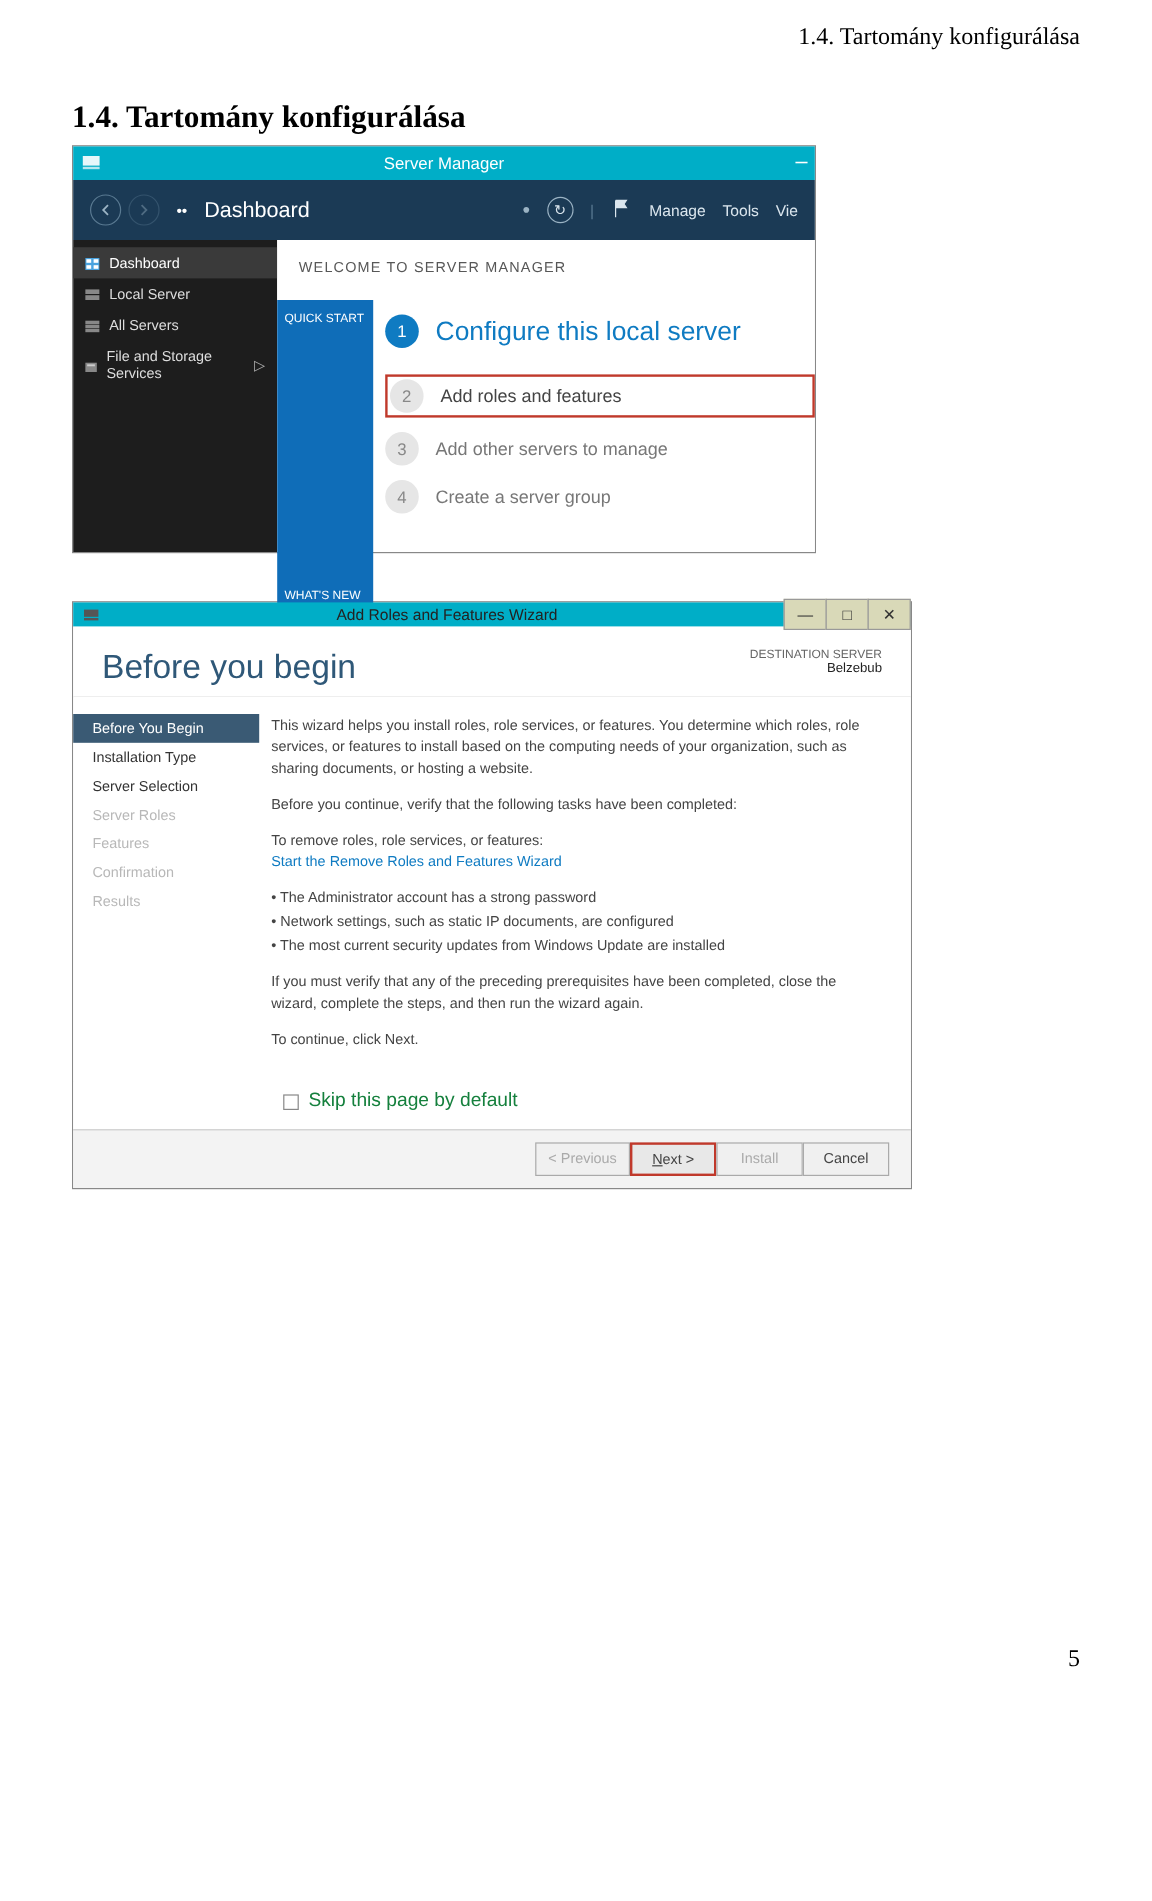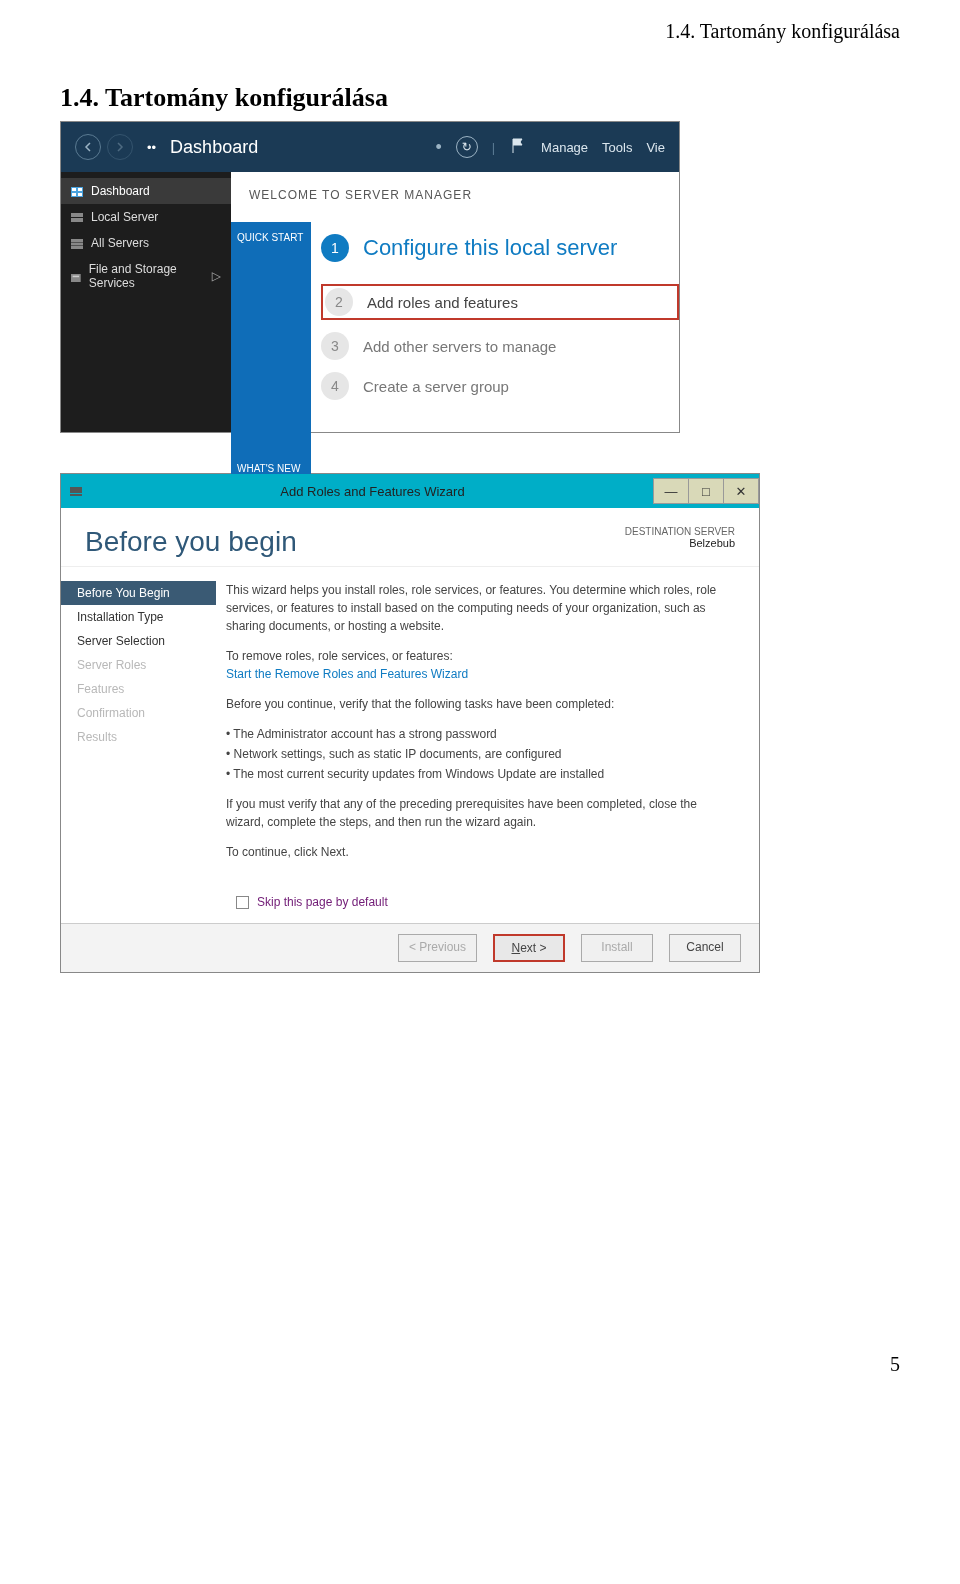--- a/index.html
+++ b/index.html
@@ -178,21 +178,21 @@
   
   .wiz {
     border: 1px solid #888;
     font-family: "Segoe UI", Arial, sans-serif;
     width: 700px;
     font-size: 12px;
   }
   .wiz-titlebar {
     background: #00aec7;
     color: #222;
-    height: 34px;
+    height: 20px;
     display: flex;
     align-items: center;
     position: relative;
   }
   .wiz-titlebar .icon-box {
     width: 30px;
     display: flex; align-items: center; justify-content: center;
   }
   .wiz-titlebar .title {
     flex: 1;
@@ -262,35 +262,35 @@
   }
   .wiz-main p { margin-bottom: 12px; }
   .wiz-main .link { color: #0f7bc2; }
   .wiz-main ul { list-style: none; margin-bottom: 12px; }
   .wiz-main ul li::before { content: "• "; }
   .wiz-main ul li { margin-bottom: 2px; }
   .wiz-skip {
     padding: 8px 24px 14px 175px;
     background: #fff;
     display: flex; align-items: center; gap: 8px;
-    font-size: 12px;
-    color: #701a75;
+    font-size: 16px;
+    color: #15803d;
   }
   .wiz-skip .cb {
     width: 13px; height: 13px;
     border: 1px solid #888;
     display: inline-block;
   }
   .wiz-footer {
     background: #f3f3f3;
     border-top: 1px solid #ccc;
     padding: 10px 18px;
     display: flex;
     justify-content: flex-end;
-    gap: 16px;
+    gap: 0;
   }
   .wiz-footer .btn {
     min-width: 72px;
     padding: 5px 10px;
     text-align: center;
     background: #f0f0f0;
     border: 1px solid #aaa;
     font-size: 12px;
     color: #444;
   }
@@ -308,20 +308,30 @@
 </head>
 <body>
 
 <div class="page">
 
   <div class="header-right">1.4. Tartomány konfigurálása</div>
 
   <div class="section-title">1.4. Tartomány konfigurálása</div>
 
   <div class="sm">
+    <div class="sm-titlebar">
+      <span class="left-icon">
+        <svg viewBox="0 0 18 18">
+            <rect x="2" y="4" width="14" height="8" fill="#fff" opacity="0.9"></rect>
+            <rect x="2" y="13" width="14" height="2" fill="#fff" opacity="0.7"></rect>
+          </svg>
+      </span>
+      <span>Server Manager</span>
+      <span class="right-icon">–</span>
+    </div>
     <div class="sm-topbar">
       <div class="arrows">
         <div class="arrow">
           <svg width="12" height="12" viewBox="0 0 12 12">
               <path d="M8 2 L4 6 L8 10" stroke="#9bb3c4" stroke-width="1.5" fill="none"></path>
             </svg>
         </div>
         <div class="arrow" style="opacity:0.4">
           <svg width="12" height="12" viewBox="0 0 12 12">
               <path d="M4 2 L8 6 L4 10" stroke="#9bb3c4" stroke-width="1.5" fill="none"></path>
@@ -435,25 +445,25 @@
         <div class="nav-item active">Before You Begin</div>
         <div class="nav-item">Installation Type</div>
         <div class="nav-item">Server Selection</div>
         <div class="nav-item disabled">Server Roles</div>
         <div class="nav-item disabled">Features</div>
         <div class="nav-item disabled">Confirmation</div>
         <div class="nav-item disabled">Results</div>
       </div>
       <div class="wiz-main">
         <p>This wizard helps you install roles, role services, or features. You determine which roles, role services, or features to install based on the computing needs of your organization, such as sharing documents, or hosting a website.</p>
+        <p>Before you continue, verify that the following tasks have been completed:</p>
         <p>
           <span>To remove roles, role services, or features:</span><br>
           <span class="link">Start the Remove Roles and Features Wizard</span>
         </p>
-        <p>Before you continue, verify that the following tasks have been completed:</p>
         <ul>
           <li>The Administrator account has a strong password</li>
           <li>Network settings, such as static IP documents, are configured</li>
           <li>The most current security updates from Windows Update are installed</li>
         </ul>
         <p>If you must verify that any of the preceding prerequisites have been completed, close the wizard, complete the steps, and then run the wizard again.</p>
         <p>To continue, click Next.</p>
       </div>
     </div>
     <div class="wiz-skip">

